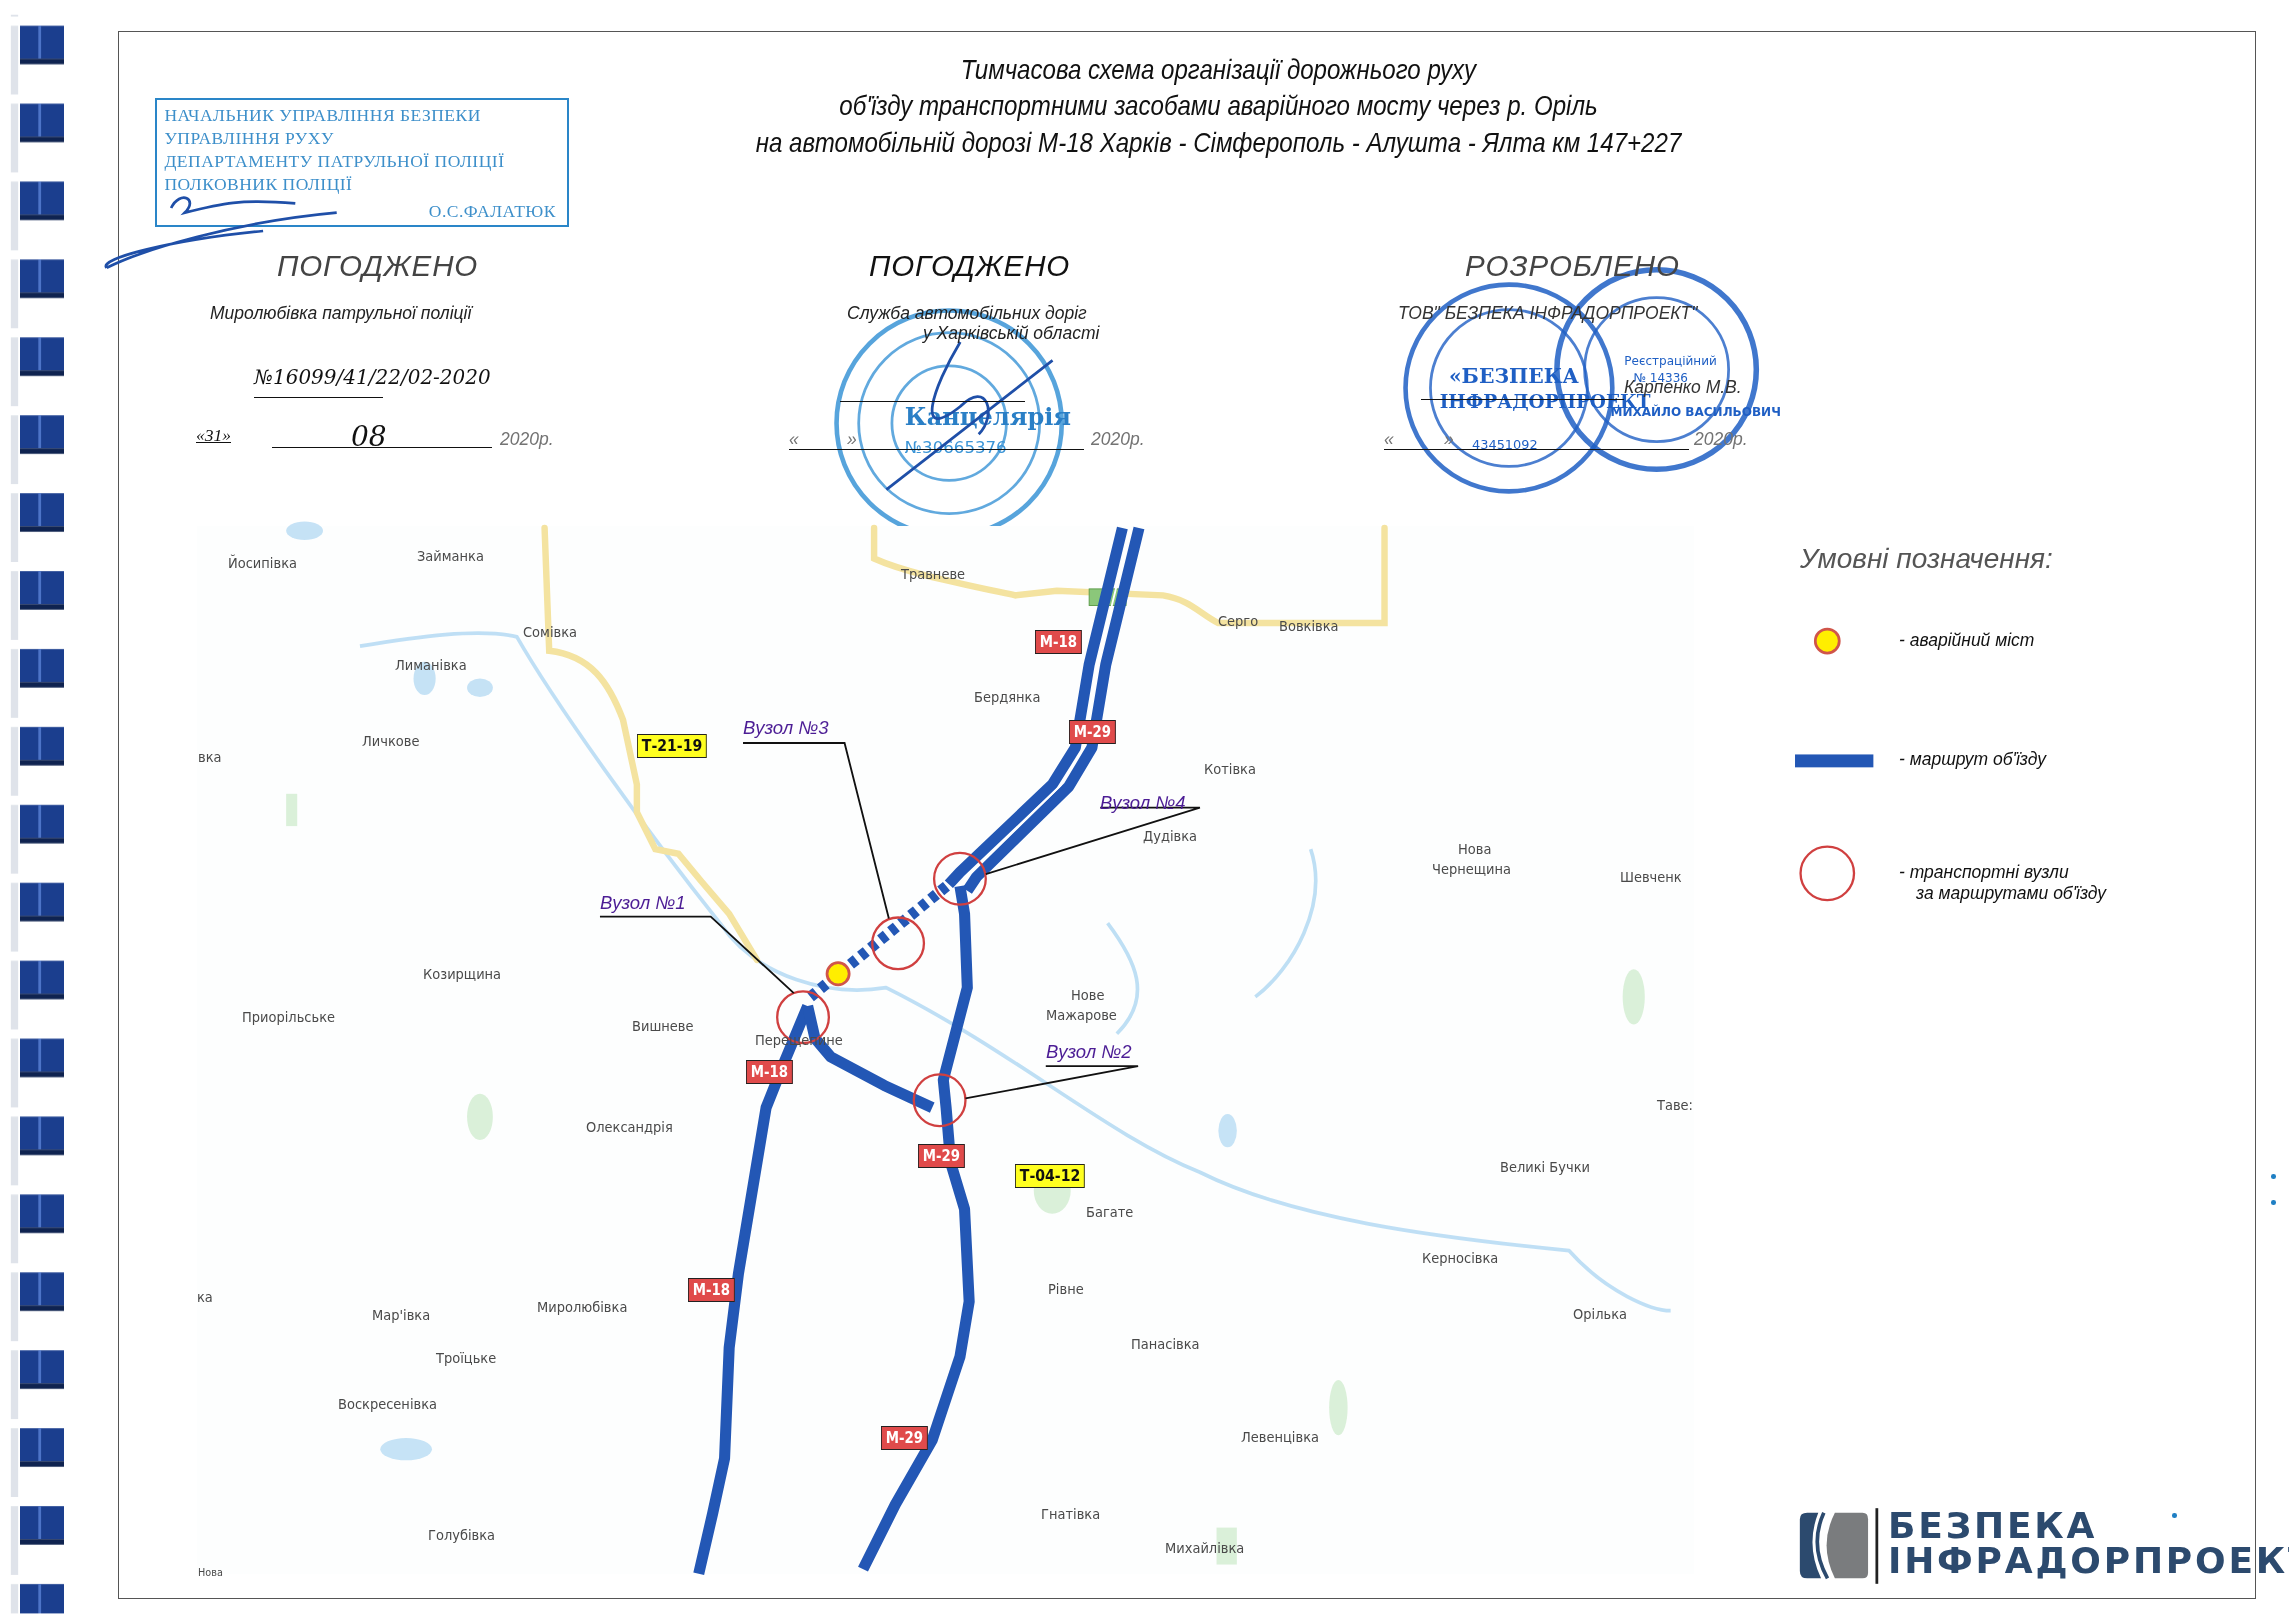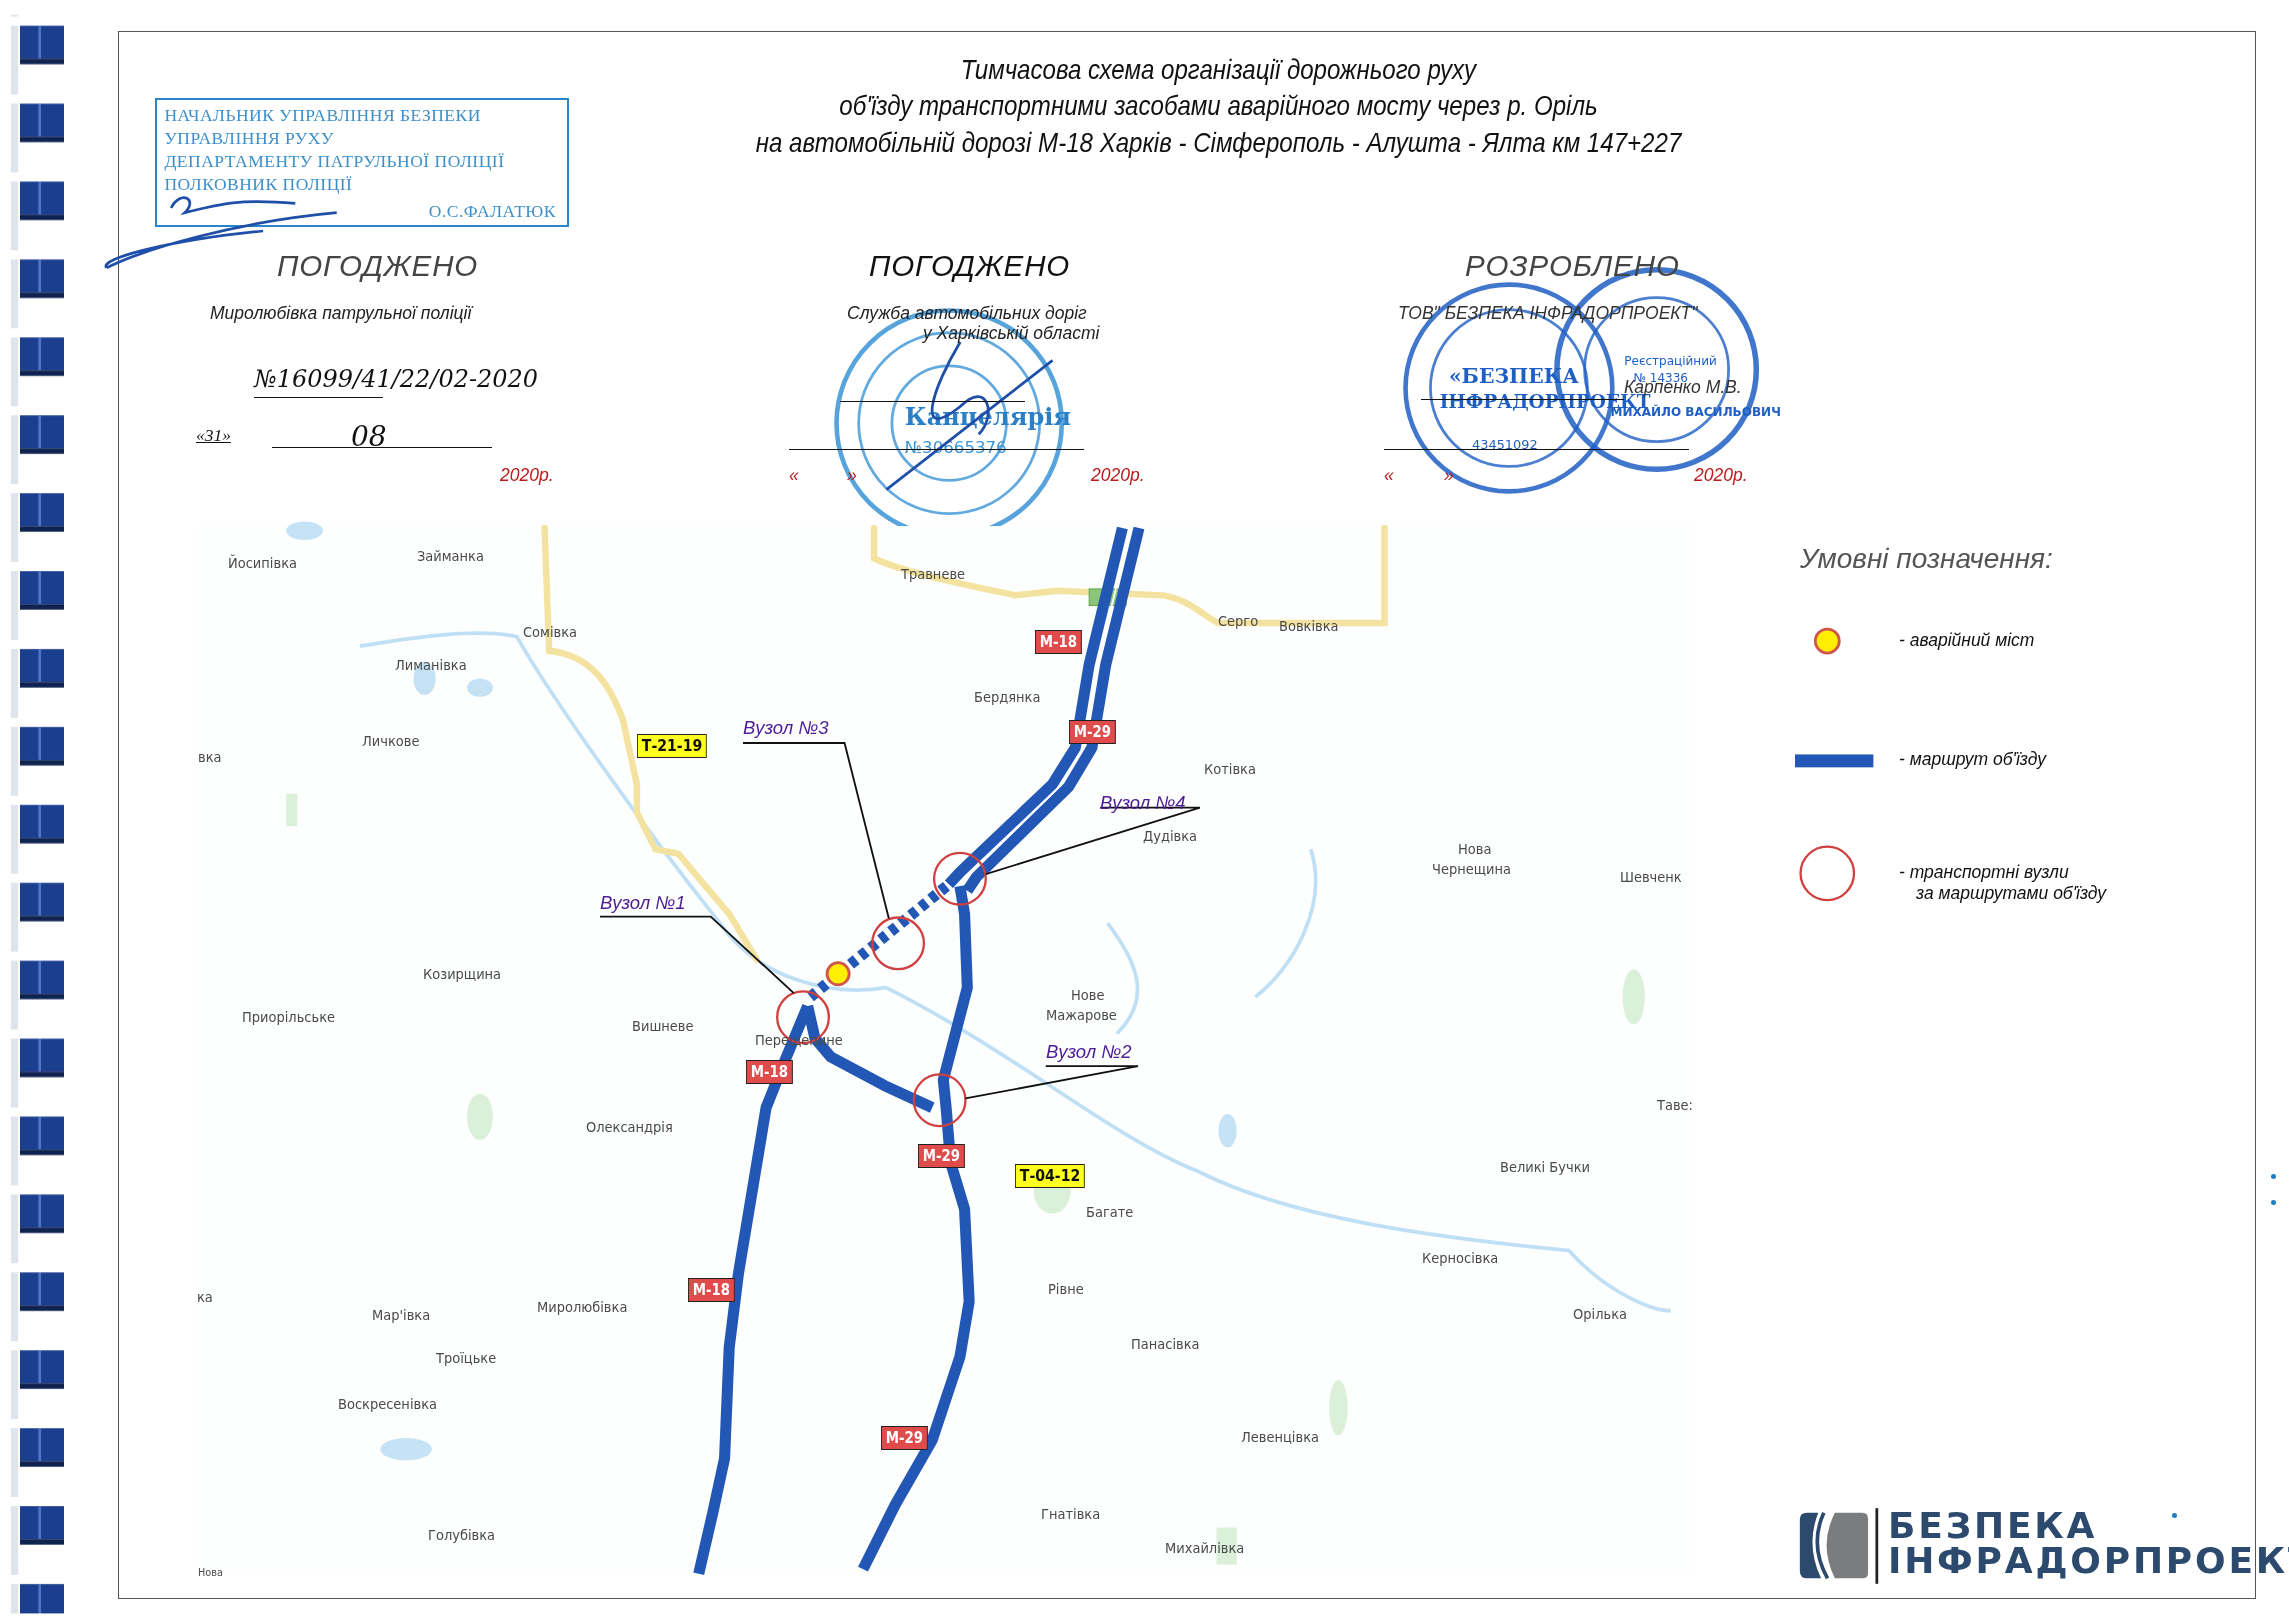--- a/index.html
+++ b/index.html
@@ -7,21 +7,21 @@
   .abs { position:absolute; }
   .binding { position:absolute; left:9.2px; top:0; width:55px; height:1619px; }
   .frame { position:absolute; left:118px; top:31px; width:2138px; height:1568px; border:1.8px solid #555; box-sizing:border-box; }
   .title { position:absolute; left:554px; width:1329px; text-align:center; font-style:italic; font-size:28px; color:#111; transform:scaleX(0.86); transform-origin:center; white-space:nowrap; }
   .stamp-box { position:absolute; left:155px; top:98px; width:414px; height:129px; border:2.8px solid #2a86c8; box-sizing:border-box; color:#3d8fca; font-family:"Liberation Serif", serif; font-size:17.5px; line-height:23px; padding:3.7px 7.4px; letter-spacing:0.5px; }
   .stamp-box .sig-name { position:absolute; right:11px; bottom:1.8px; }
   .hdr { position:absolute; font-style:italic; color:#444; font-size:29.5px; letter-spacing:0.9px; }
   .sub { position:absolute; font-style:italic; color:#222; font-size:17.5px; }
   .handw { position:absolute; font-family:"DejaVu Serif", serif; font-style:italic; color:#111; }
   .line { position:absolute; border-top:1.8px solid #111; }
-  .date { position:absolute; font-style:italic; font-size:17.5px; color:#b91c1c;margin-top:36px; }
+  .date { position:absolute; font-style:italic; font-size:17.5px; color:#737373; }
   .map { position:absolute; left:197px; top:526px; width:1497px; height:1048px; background:#fdfefe; overflow:hidden; }
   .town { position:absolute; font-family:"DejaVu Sans", sans-serif; font-size:14.8px; color:#4a4a4a; transform:scaleX(0.88); transform-origin:left; white-space:nowrap; line-height:18.5px; }
   .shield-red { position:absolute; background:#e04b4b; color:#fff; border:1.8px solid #222; font-family:"DejaVu Sans", sans-serif; font-weight:bold; font-size:15.7px; padding:0.9px 4.6px; line-height:20px; transform:scaleX(0.85); transform-origin:left; }
   .shield-yellow { position:absolute; background:#ffff20; color:#111; border:1.8px solid #222; font-family:"DejaVu Sans", sans-serif; font-weight:bold; font-size:16.6px; padding:0.9px 4.6px; line-height:20px; transform:scaleX(0.85); transform-origin:left; }
   .node-label { position:absolute; font-style:italic; font-size:18.5px; color:#4c1d95; }
   .legend-title { position:absolute; left:1800px; top:543px; font-style:italic; font-size:28px; color:#555; }
   .legend-text { position:absolute; font-style:italic; font-size:17.5px; color:#111; line-height:21px; }
   .logo { position:absolute; left:1798px; top:1508px; width:452px; height:76px; }
   .logo-text { position:absolute; left:90px; top:0; font-family:"DejaVu Sans", sans-serif; font-weight:bold; color:#2c4a6e; font-size:36px; letter-spacing:2.8px; line-height:35px; }
   svg { overflow:visible; }
@@ -54,21 +54,21 @@
   <div>ПОЛКОВНИК ПОЛІЦІЇ</div>
   <div class="sig-name">О.С.ФАЛАТЮК</div>
 </div>
 <svg class="abs" style="left:97px; top:185px;" width="277" height="92" viewBox="0 0 300 100">
   <path d="M 10 90 C 50 70, 150 40, 260 30 M 10 90 C 0 80, 80 60, 180 50" stroke="#1f4fa8" stroke-width="3" fill="none"></path>
   <path d="M 80 25 c 10 -20, 30 -10, 15 5 c 40 -10, 60 -15, 120 -10" stroke="#1f4fa8" stroke-width="3" fill="none"></path>
 </svg>
 
 <div class="hdr" style="left:277px; top:249px;">ПОГОДЖЕНО</div>
 <div class="sub" style="left:210px; top:303px;">Миролюбівка патрульної поліції</div>
-<div class="handw" style="left:254px; top:365px; font-size:24px;">№16099/41/22/02-2020</div>
+<div class="handw" style="left:254px; top:365px; font-size:20px;">№16099/41/22/02-2020</div>
 <div class="line" style="left:254px; top:397px; width:129px;"></div>
 <div class="handw" style="left:196px; top:425px; font-size:17.5px; text-decoration:underline;font-family:Liberation Serif, serif;">«31»</div>
 <div class="handw" style="left:351px; top:420px; font-size:28px;">08</div>
 <div class="line" style="left:272px; top:447px; width:220px;"></div>
 <div class="date" style="left:500px; top:429px;">2020р.</div>
 
 <svg class="abs" style="left:831px; top:305px;" width="240" height="240" viewBox="0 0 260 260">
   <circle cx="128" cy="128" r="122" stroke="#3a94d6" stroke-width="5" fill="none" opacity="0.85"></circle>
   <circle cx="128" cy="128" r="98" stroke="#3a94d6" stroke-width="3" fill="none" opacity="0.8"></circle>
   <circle cx="128" cy="128" r="62" stroke="#3a94d6" stroke-width="3" fill="none" opacity="0.8"></circle>

